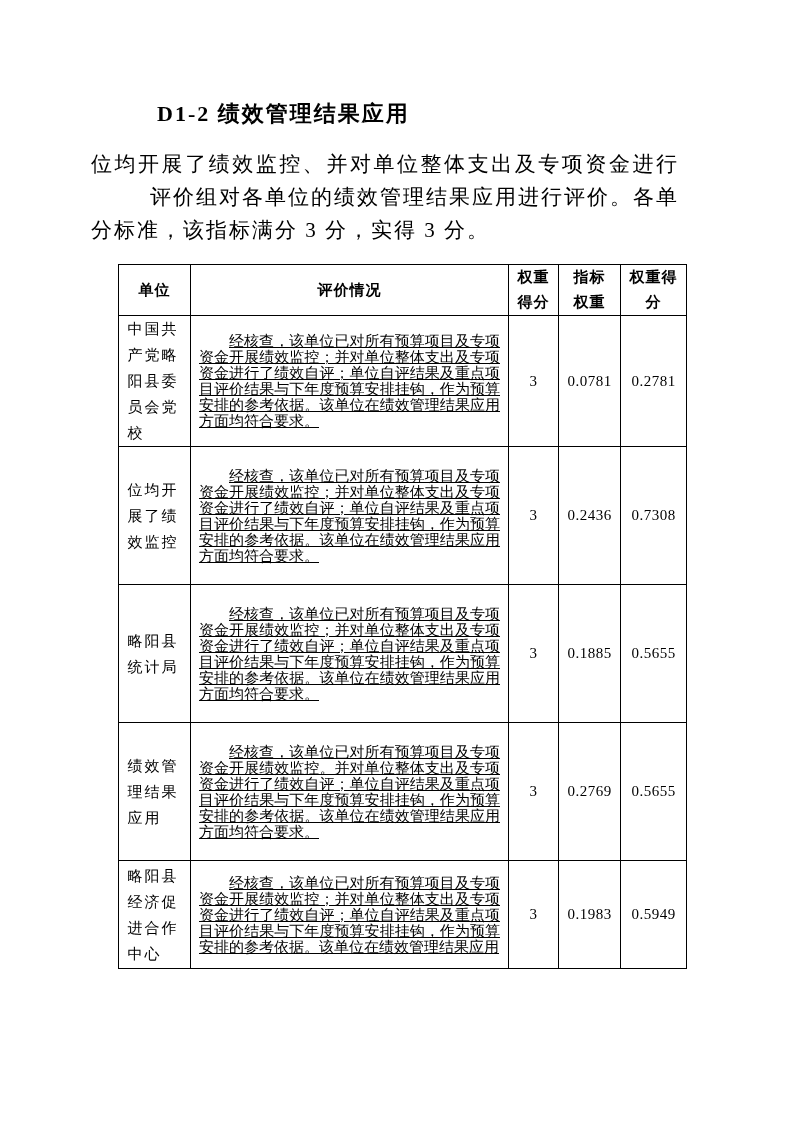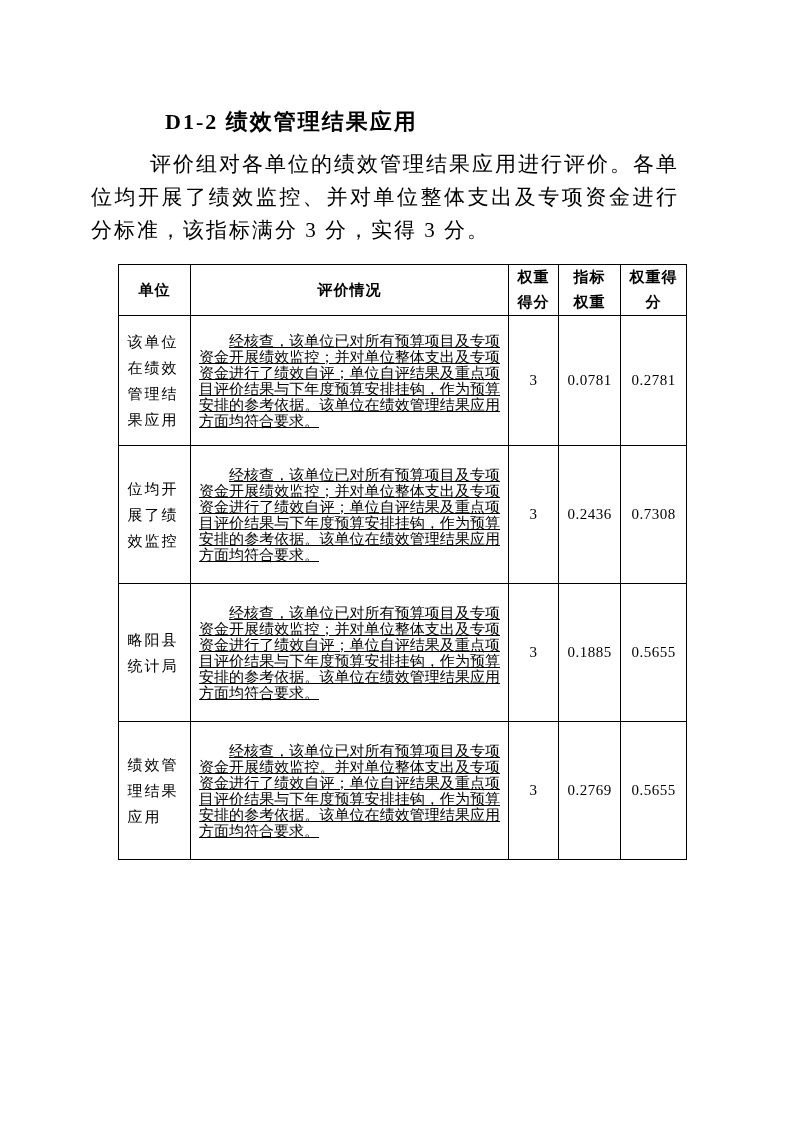--- a/index.html
+++ b/index.html
@@ -13,21 +13,21 @@
     height: 1122px;
     background: #ffffff;
     font-family: "Liberation Serif", "DejaVu Serif", serif;
     color: #000000;
     overflow: hidden;
   }
   .doc-title {
     position: absolute;
     left: 157px;
     top: 99px;
-    margin: 8px;
+    margin: 0;
     font-size: 22px;
     font-weight: bold;
     letter-spacing: 2px;
     white-space: nowrap;
   }
   .intro {
     position: absolute;
     left: 91px;
     top: 148px;
     width: 586px;
@@ -98,43 +98,43 @@
   }
 </style>
 </head>
 <body>
 
 <div class="page">
 
   <h1 class="doc-title">D1-2 绩效管理结果应用</h1>
 
   <div class="intro">
+    <div class="line">位均开展了绩效监控、并对单位整体支出及专项资金进行</div>
     <div class="line first">评价组对各单位的绩效管理结果应用进行评价。各单</div>
-    <div class="line">位均开展了绩效监控、并对单位整体支出及专项资金进行</div>
     <div class="line last">分标准，该指标满分 3 分，实得 3 分。</div>
   </div>
 
   <table class="eval-table">
     <colgroup>
       <col style="width:72px">
       <col style="width:318px">
       <col style="width:50px">
       <col style="width:62px">
       <col style="width:66px">
     </colgroup>
     <tbody>
         <tr style="height:50px">
       <th>单位</th>
       <th>评价情况</th>
       <th>权重得分</th>
       <th>指标权重</th>
       <th>权重得分</th>
     </tr>
     <tr style="height:130px">
-      <td class="unit-cell"><span class="unit-name">该单位在绩效管理结果应用</span></td>
+      <td class="unit-cell"><span class="unit-name">中国共产党略阳县委员会党校</span></td>
       <td class="eval-cell">经核查，该单位已对所有预算项目及专项资金开展绩效监控；并对单位整体支出及专项资金进行了绩效自评；单位自评结果及重点项目评价结果与下年度预算安排挂钩，作为预算安排的参考依据。该单位在绩效管理结果应用方面均符合要求。</td>
       <td class="num-cell">3</td>
       <td class="num-cell">0.0781</td>
       <td class="num-cell">0.2781</td>
     </tr>
     <tr style="height:138px">
       <td class="unit-cell"><span class="unit-name">位均开展了绩效监控</span></td>
       <td class="eval-cell">经核查，该单位已对所有预算项目及专项资金开展绩效监控；并对单位整体支出及专项资金进行了绩效自评；单位自评结果及重点项目评价结果与下年度预算安排挂钩，作为预算安排的参考依据。该单位在绩效管理结果应用方面均符合要求。</td>
       <td class="num-cell">3</td>
       <td class="num-cell">0.2436</td>
@@ -147,16 +147,23 @@
       <td class="num-cell">0.1885</td>
       <td class="num-cell">0.5655</td>
     </tr>
     <tr style="height:138px">
       <td class="unit-cell"><span class="unit-name">绩效管理结果应用</span></td>
       <td class="eval-cell">经核查，该单位已对所有预算项目及专项资金开展绩效监控。并对单位整体支出及专项资金进行了绩效自评；单位自评结果及重点项目评价结果与下年度预算安排挂钩，作为预算安排的参考依据。该单位在绩效管理结果应用方面均符合要求。</td>
       <td class="num-cell">3</td>
       <td class="num-cell">0.2769</td>
       <td class="num-cell">0.5655</td>
     </tr>
+    <tr style="height:108px">
+      <td class="unit-cell"><span class="unit-name">略阳县经济促进合作中心</span></td>
+      <td class="eval-cell">经核查，该单位已对所有预算项目及专项资金开展绩效监控；并对单位整体支出及专项资金进行了绩效自评；单位自评结果及重点项目评价结果与下年度预算安排挂钩，作为预算安排的参考依据。该单位在绩效管理结果应用</td>
+      <td class="num-cell">3</td>
+      <td class="num-cell">0.1983</td>
+      <td class="num-cell">0.5949</td>
+    </tr>
   </tbody>
     </table>
 
 </div>
 
 </body></html>

